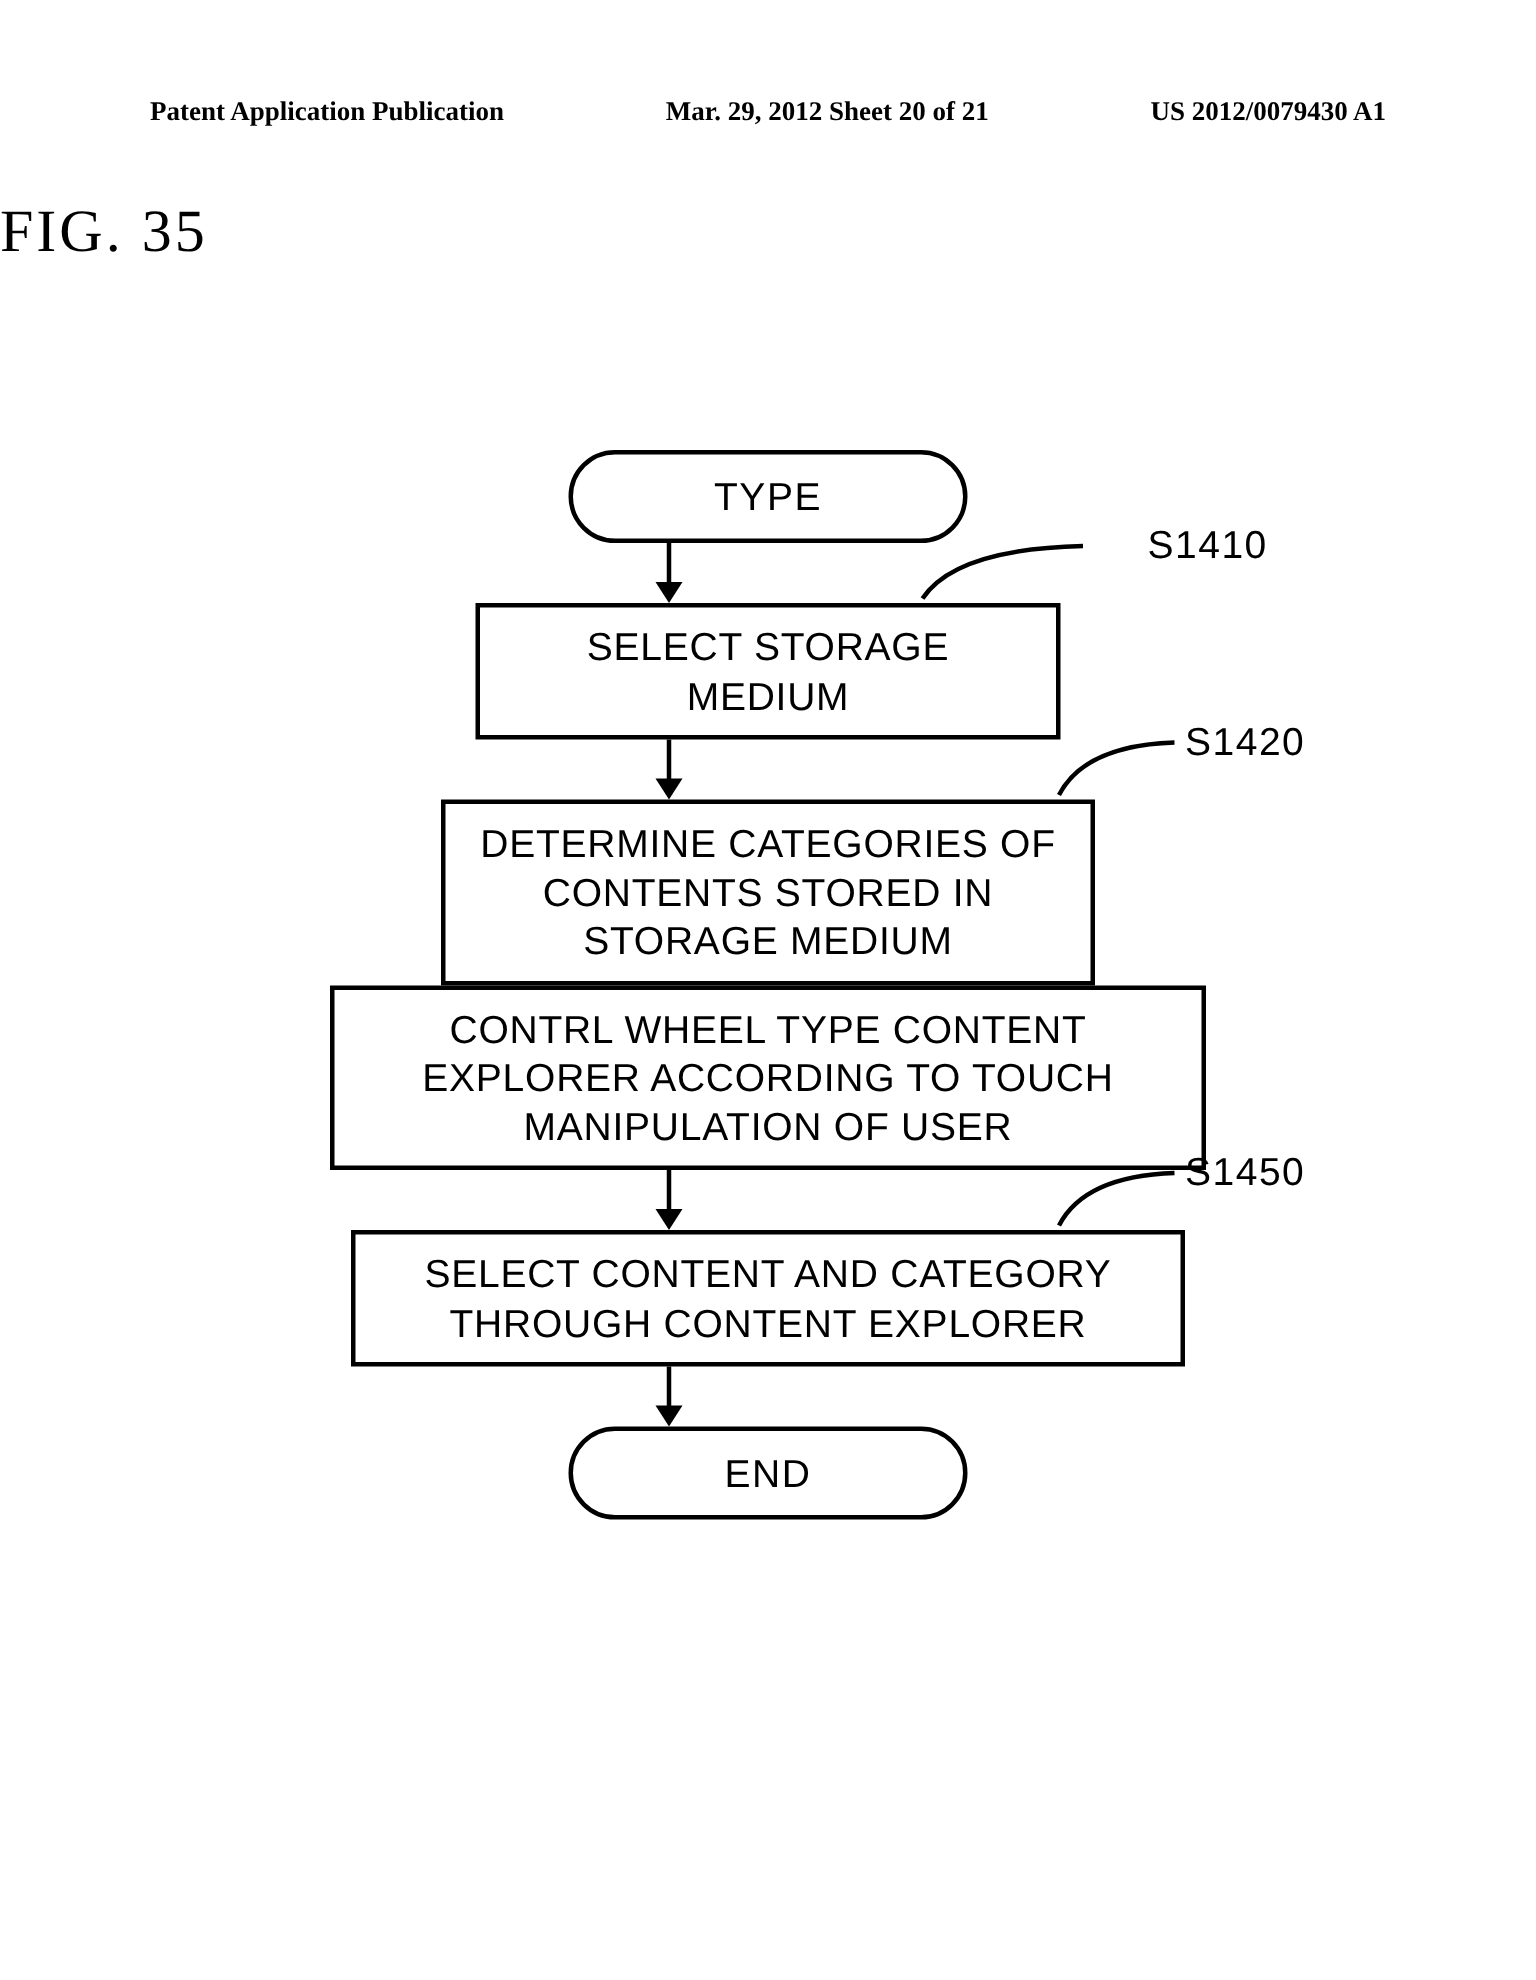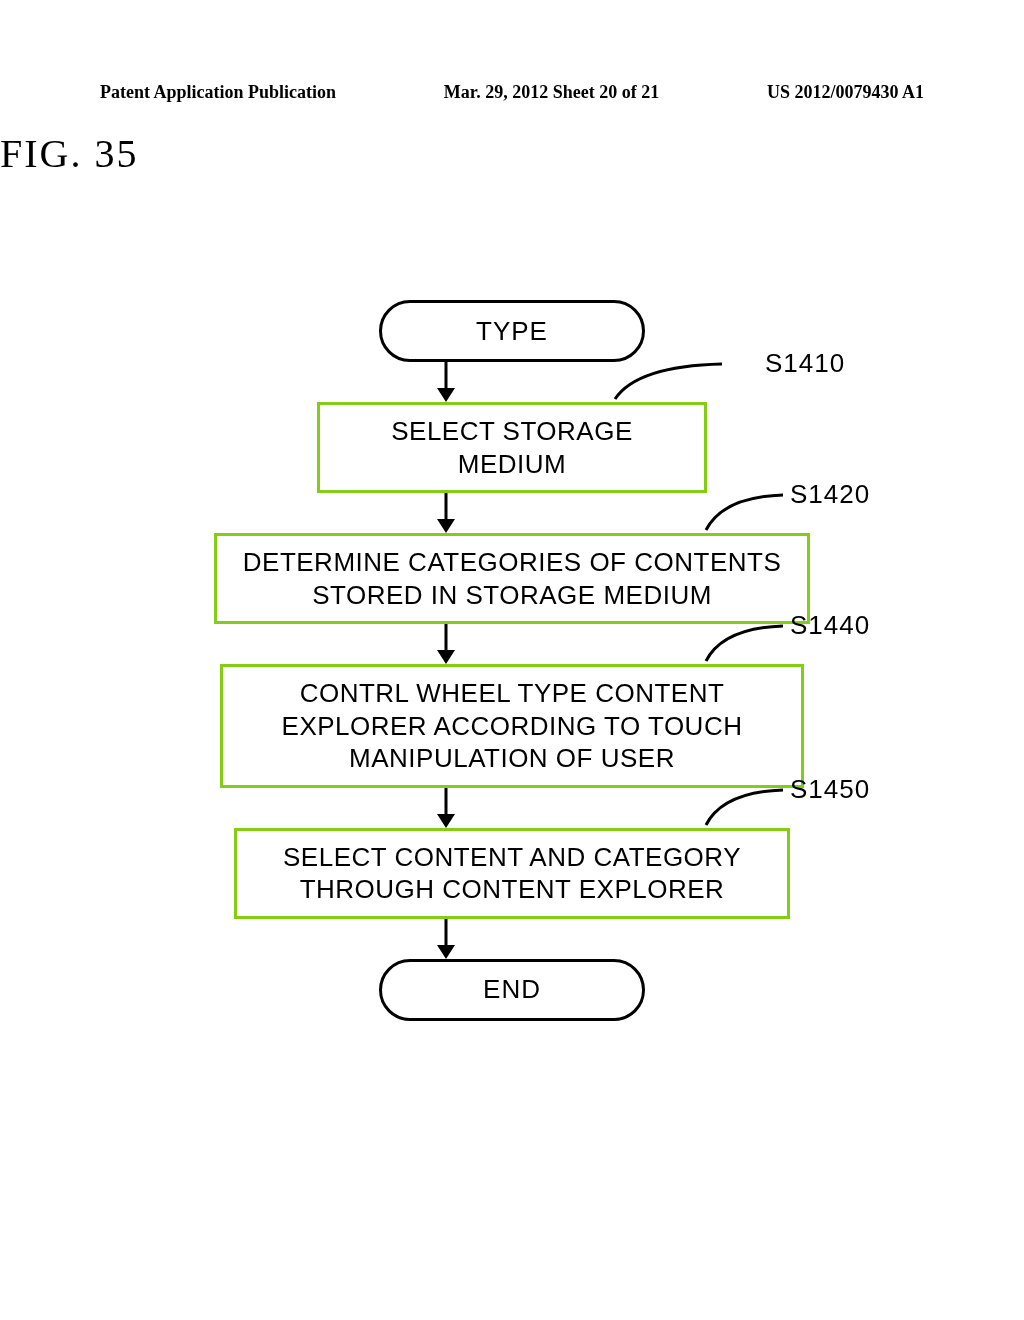--- a/index.html
+++ b/index.html
@@ -11,21 +11,21 @@
     font-family: Arial, Helvetica, sans-serif;
     color: #000;
   }
   .page {
     position: relative;
     width: 1024px;
     height: 1320px;
   }
   .header {
     position: absolute;
-    top: 82px;
+    top: 64px;
     left: 100px;
     right: 100px;
     display: flex;
     justify-content: space-between;
     font-size: 18px;
     font-weight: bold;
     font-family: "Times New Roman", serif;
     text-align: center;
   }
   .fig-title {
@@ -56,21 +56,21 @@
     border-radius: 40px;
     display: flex;
     align-items: center;
     justify-content: center;
     font-size: 26px;
     letter-spacing: 1px;
     font-family: Arial, sans-serif;
   }
   .step {
     margin: 0 auto;
-    border: 3px solid #84cc16;
+    border: 3px solid #000000;
     padding: 10px 18px;
     text-align: center;
     font-size: 26px;
     letter-spacing: 0.5px;
     line-height: 1.25;
     font-family: Arial, sans-serif;
     box-sizing: border-box;
   }
   .arrow-wrap {
     position: relative;
@@ -139,32 +139,24 @@
 
       <div class="arrow-wrap">
         <div class="arrow-line"></div>
           <div class="arrow-head"></div>
         <svg class="callout" style="left:703px; top:-6px;" width="140" height="46">
           <path d="M3 43 Q 20 10 80 8" stroke="#000" stroke-width="3" fill="none"></path>
         </svg>
         <div class="step-label" style="left:790px; top:-14px;text-align:right;">S1420</div>
       </div>
 
-      <div class="step" style="width:596px;">DETERMINE CATEGORIES OF CONTENTS STORED IN STORAGE MEDIUM</div>
+      <div class="step" style="width:436px;">DETERMINE CATEGORIES OF CONTENTS STORED IN STORAGE MEDIUM</div>
 
 
 
-      <div class="arrow-wrap">
-        <div class="arrow-line"></div>
-          <div class="arrow-head"></div>
-        <svg class="callout" style="left:703px; top:-6px;" width="140" height="46">
-          <path d="M3 43 Q 20 10 80 8" stroke="#000" stroke-width="3" fill="none"></path>
-        </svg>
-        <div class="step-label" style="left:790px; top:-14px;">S1440</div>
-      </div>
 
       <div class="step" style="width:584px;">CONTRL WHEEL TYPE CONTENT EXPLORER ACCORDING TO TOUCH MANIPULATION OF USER</div>
 
       <div class="arrow-wrap">
         <div class="arrow-line"></div>
           <div class="arrow-head"></div>
         <svg class="callout" style="left:703px; top:-6px;" width="140" height="46">
           <path d="M3 43 Q 20 10 80 8" stroke="#000" stroke-width="3" fill="none"></path>
         </svg>
         <div class="step-label" style="left:790px; top:-14px;">S1450</div>

